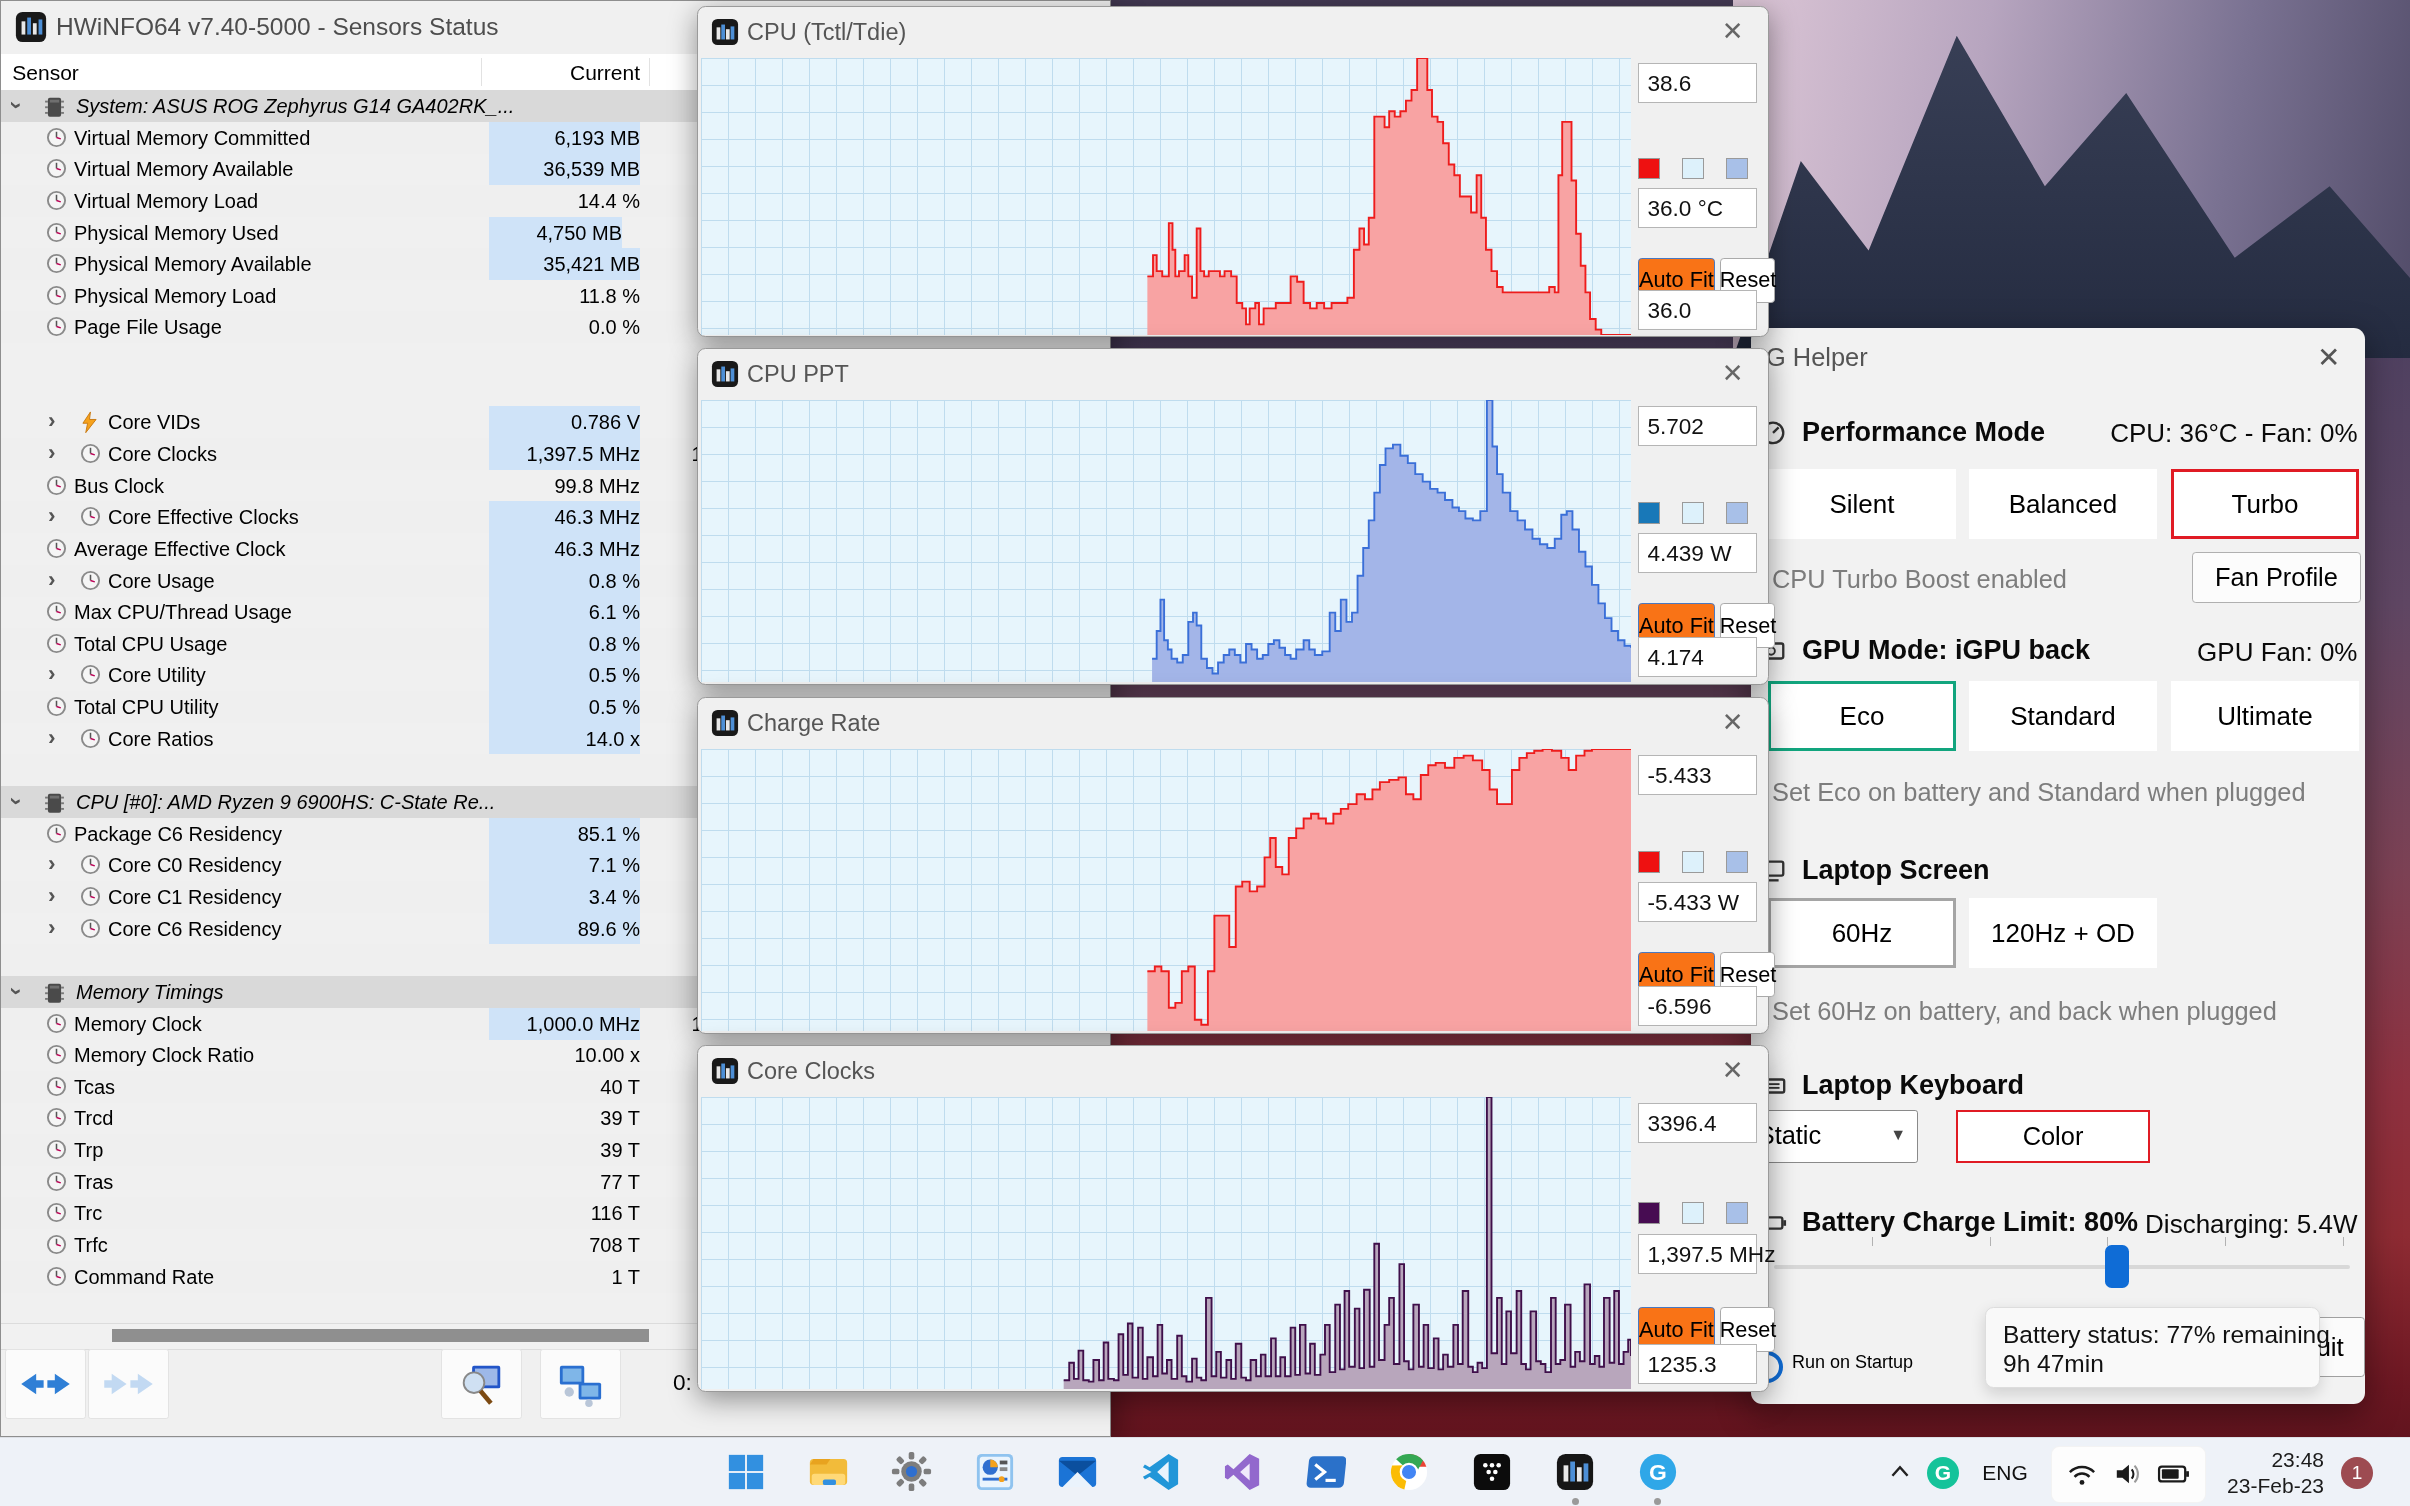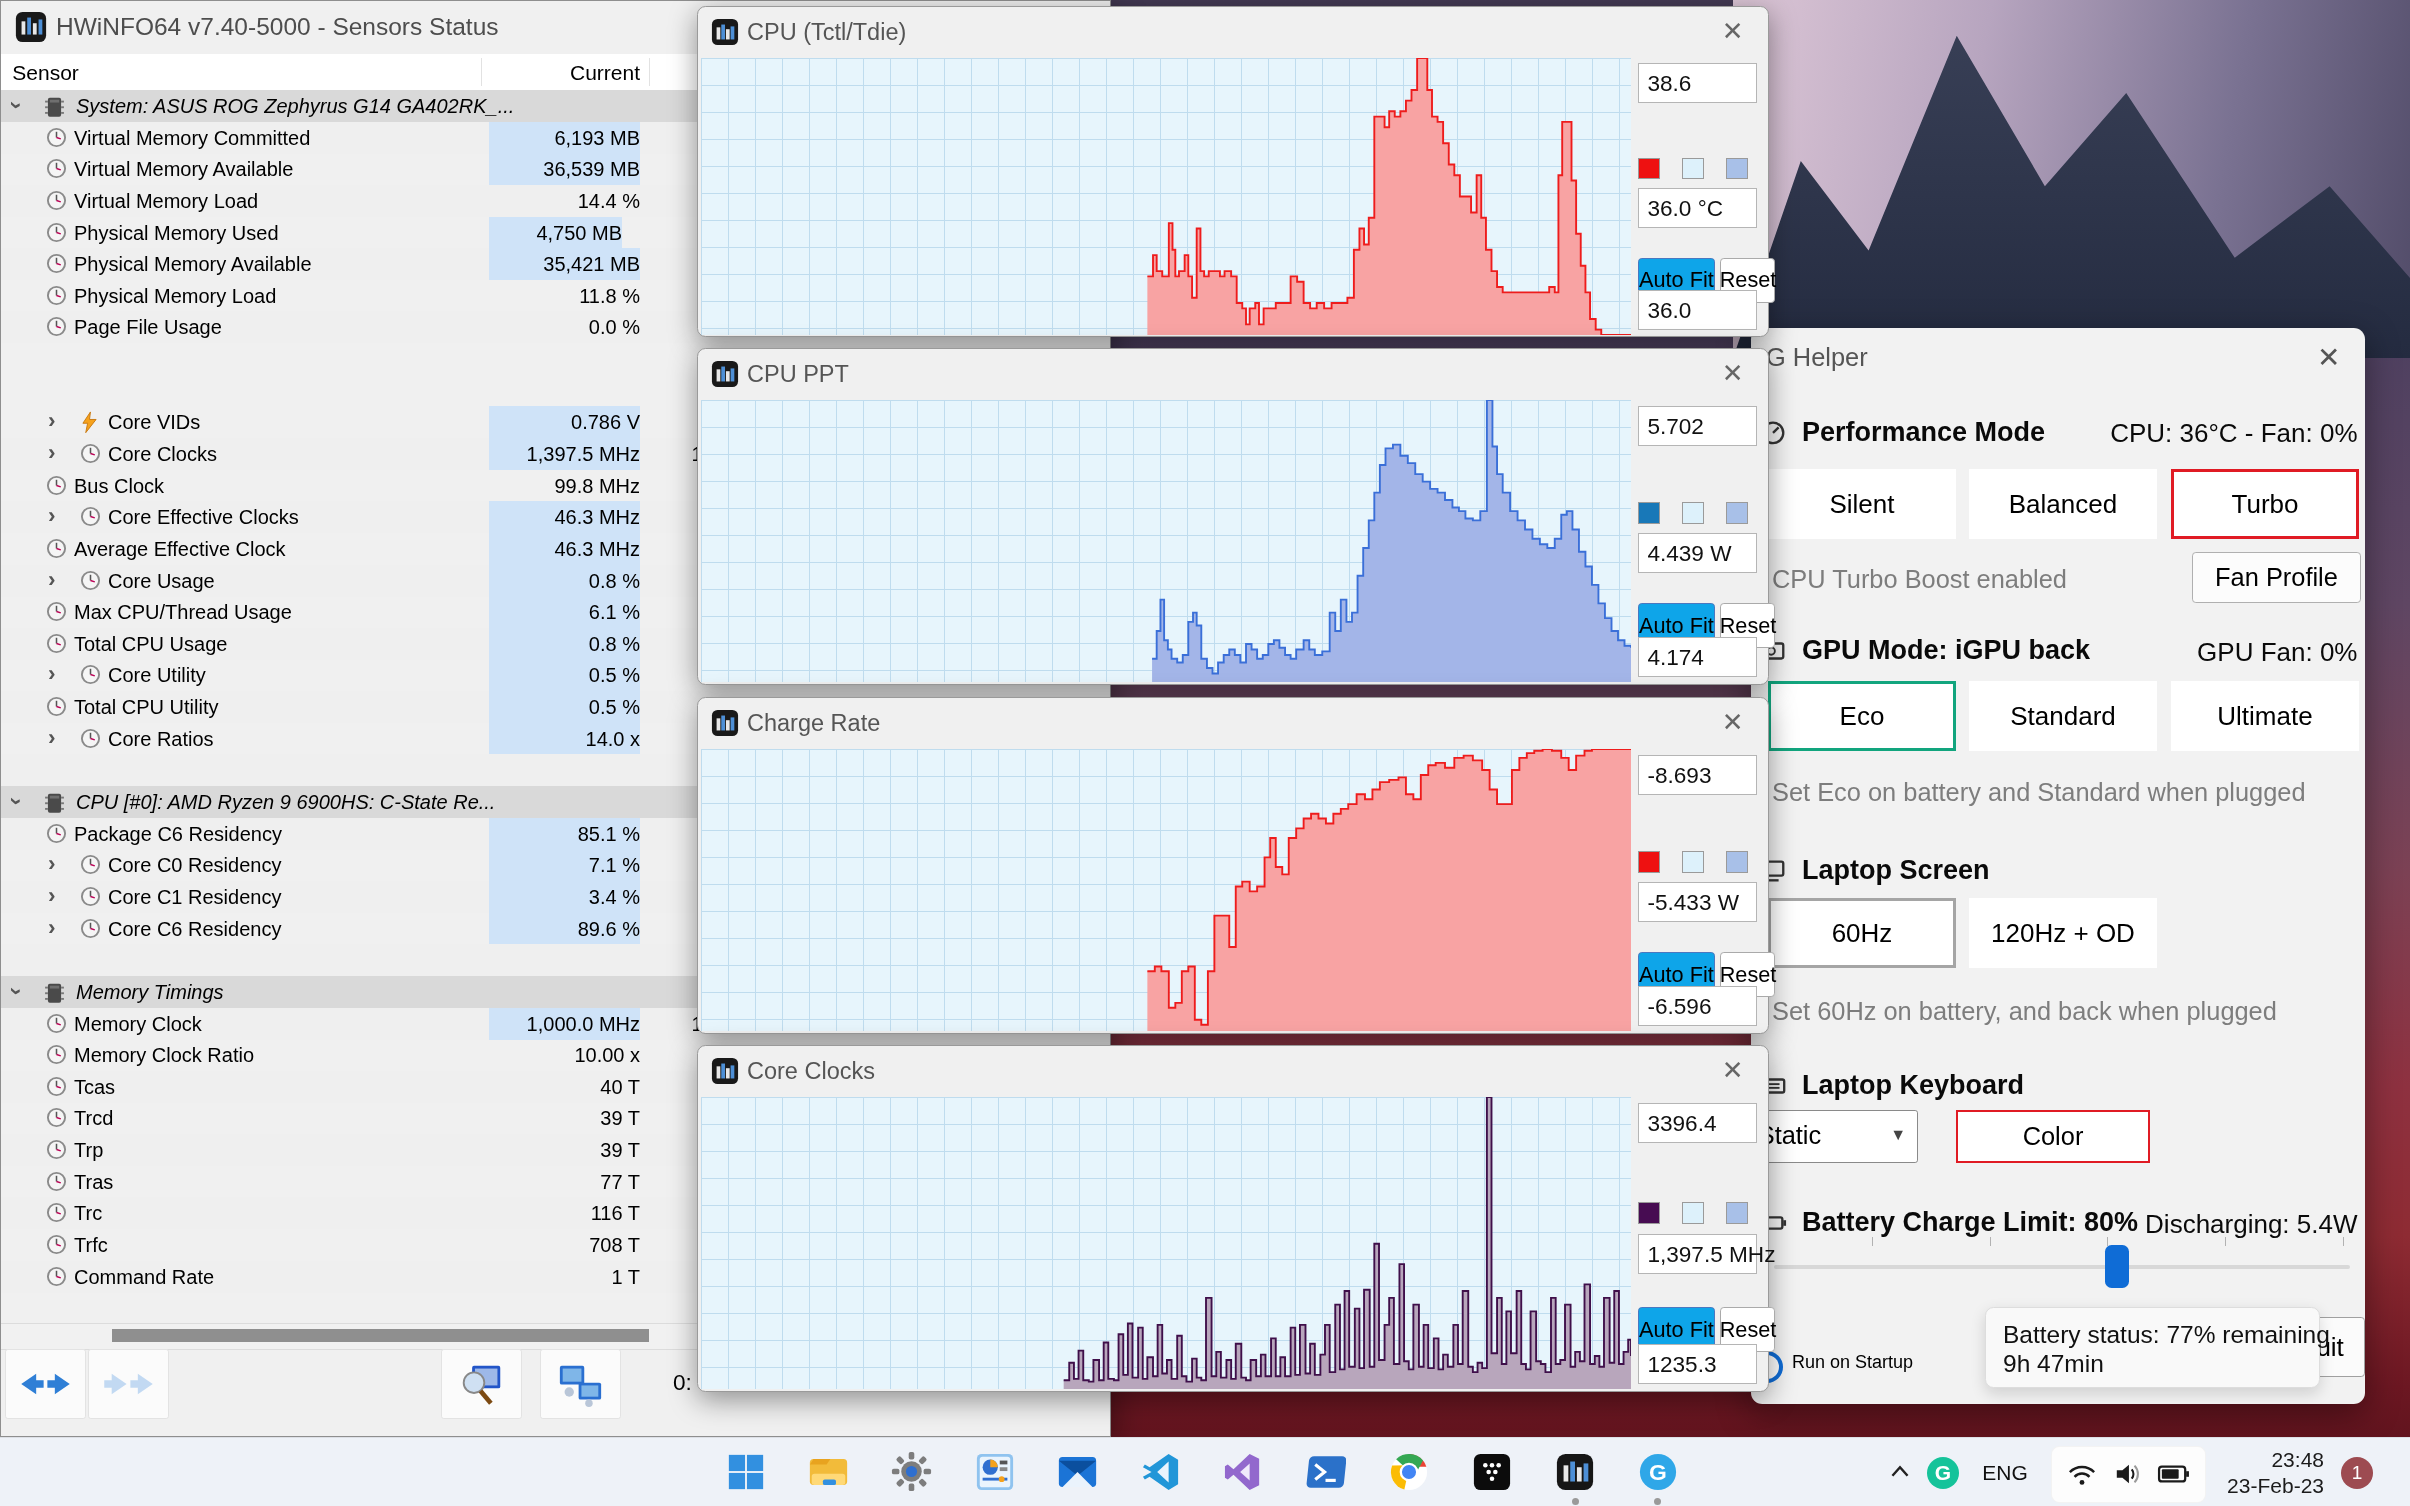--- a/index.html
+++ b/index.html
@@ -52,21 +52,21 @@
   .gwin .gplot{position:absolute;left:2.8px;top:51px;width:930px;background:#e7f5fc;
     background-image:linear-gradient(#bfdcee 0.9px,transparent 0.9px),linear-gradient(90deg,#bfdcee 0.9px,transparent 0.9px);
     background-size:27px 27px;}
   .gwin .gplot svg{position:absolute;inset:0;}
   .gpanel{position:absolute;left:938px;top:51px;width:131px;}
   .glabel{position:absolute;left:1.9px;width:119px;height:40px;background:#fff;border:0.9px solid #b5b5b5;
     font-size:22.6px;color:#111;line-height:40px;padding-left:8.5px;box-sizing:border-box;white-space:nowrap;}
   .gsquares{position:absolute;left:1.9px;display:flex;gap:22.6px;}
   .gsq{width:21.7px;height:21.7px;border:0.9px solid #9a9a9a;box-sizing:border-box;}
   .gbtns{position:absolute;left:1.9px;display:flex;gap:5.6px;}
-  .gbtn-autofit{width:75px;height:43px;background:#0ea5e9;border:1.9px solid #4a78c0;border-radius:3.8px;
+  .gbtn-autofit{width:75px;height:43px;background:#f97316;border:1.9px solid #4a78c0;border-radius:3.8px;
     font-size:21.7px;display:flex;align-items:center;justify-content:center;}
   .gbtn-reset{width:53px;height:43px;background:#fff;border:0.9px solid #aaa;border-radius:3.8px;
     font-size:21.7px;display:flex;align-items:center;justify-content:center;}
   
   #ghelper{position:absolute;left:1751px;top:328px;width:614px;height:1076px;background:#f2f2f2;
     border-radius:11.3px;z-index:1;box-shadow:0 9.4px 34px rgba(0,0,0,.4);}
   #gh-title{position:absolute;left:15px;top:15px;font-size:25.4px;color:#555;}
   #gh-close{position:absolute;right:24.5px;top:13px;font-size:28px;color:#555;}
   .gh-head{position:absolute;font-weight:bold;font-size:27px;color:#0a0a0a;white-space:nowrap;}
   .gh-status{position:absolute;right:7.5px;font-size:26px;color:#0a0a0a;white-space:nowrap;}
@@ -582,21 +582,21 @@
           <span class="gtitle">Charge Rate</span>
           <span class="gclose">✕</span>
         </div>
         <div class="gplot" style="height:282px">
           <svg viewBox="0 0 988 300" width="100%" height="100%" preserveAspectRatio="none">
             <path d="M474.2,300 L474.2,236.5 L482.1,236.5 L482.1,231.4 L489.1,231.4 L489.1,236.5 L497.0,236.5 L497.0,275.2 L503.9,275.2 L503.9,270.1 L510.8,270.1 L510.8,236.5 L517.7,236.5 L517.7,231.4 L524.6,231.4 L524.6,288.1 L531.5,288.1 L531.5,293.3 L538.5,293.3 L538.5,236.5 L545.4,236.5 L545.4,177.2 L553.3,177.2 L553.3,177.2 L561.2,177.2 L561.2,210.7 L568.1,210.7 L568.1,146.3 L575.0,146.3 L575.0,141.1 L582.9,141.1 L582.9,151.4 L590.8,151.4 L590.8,146.3 L598.7,146.3 L598.7,115.3 L604.7,115.3 L604.7,94.7 L610.6,94.7 L610.6,125.6 L617.5,125.6 L617.5,133.4 L624.4,133.4 L624.4,94.7 L632.3,94.7 L632.3,84.4 L640.2,84.4 L640.2,74.0 L648.1,74.0 L648.1,68.9 L656.0,68.9 L656.0,74.0 L663.9,74.0 L663.9,79.2 L671.8,79.2 L671.8,68.9 L679.7,68.9 L679.7,63.7 L687.6,63.7 L687.6,58.6 L696.5,58.6 L696.5,48.2 L705.4,48.2 L705.4,53.4 L713.3,53.4 L713.3,43.1 L721.2,43.1 L721.2,35.3 L731.1,35.3 L731.1,32.8 L741.0,32.8 L741.0,30.2 L748.9,30.2 L748.9,48.2 L756.8,48.2 L756.8,53.4 L764.7,53.4 L764.7,27.6 L772.6,27.6 L772.6,17.3 L780.5,17.3 L780.5,14.7 L790.4,14.7 L790.4,19.9 L800.3,19.9 L800.3,9.5 L810.2,9.5 L810.2,7.0 L820.0,7.0 L820.0,12.1 L829.9,12.1 L829.9,22.4 L837.8,22.4 L837.8,43.1 L845.7,43.1 L845.7,58.6 L853.6,58.6 L853.6,58.6 L861.5,58.6 L861.5,22.4 L869.4,22.4 L869.4,9.5 L877.3,9.5 L877.3,4.4 L885.2,4.4 L885.2,1.8 L894.1,1.8 L894.1,0.0 L904.0,0.0 L904.0,1.8 L913.9,1.8 L913.9,9.5 L921.8,9.5 L921.8,22.4 L929.7,22.4 L929.7,7.0 L938.6,7.0 L938.6,1.8 L946.5,1.8 L946.5,0.0 L958.4,0.0 L958.4,0.0 L973.2,0.0 L973.2,0.0 L988.0,0.0 L988.0,0.0 L988,0.0 L988,300 Z" fill="#f8a3a3"></path>
             <path d="M474.2,236.5 L482.1,236.5 L482.1,231.4 L489.1,231.4 L489.1,236.5 L497.0,236.5 L497.0,275.2 L503.9,275.2 L503.9,270.1 L510.8,270.1 L510.8,236.5 L517.7,236.5 L517.7,231.4 L524.6,231.4 L524.6,288.1 L531.5,288.1 L531.5,293.3 L538.5,293.3 L538.5,236.5 L545.4,236.5 L545.4,177.2 L553.3,177.2 L553.3,177.2 L561.2,177.2 L561.2,210.7 L568.1,210.7 L568.1,146.3 L575.0,146.3 L575.0,141.1 L582.9,141.1 L582.9,151.4 L590.8,151.4 L590.8,146.3 L598.7,146.3 L598.7,115.3 L604.7,115.3 L604.7,94.7 L610.6,94.7 L610.6,125.6 L617.5,125.6 L617.5,133.4 L624.4,133.4 L624.4,94.7 L632.3,94.7 L632.3,84.4 L640.2,84.4 L640.2,74.0 L648.1,74.0 L648.1,68.9 L656.0,68.9 L656.0,74.0 L663.9,74.0 L663.9,79.2 L671.8,79.2 L671.8,68.9 L679.7,68.9 L679.7,63.7 L687.6,63.7 L687.6,58.6 L696.5,58.6 L696.5,48.2 L705.4,48.2 L705.4,53.4 L713.3,53.4 L713.3,43.1 L721.2,43.1 L721.2,35.3 L731.1,35.3 L731.1,32.8 L741.0,32.8 L741.0,30.2 L748.9,30.2 L748.9,48.2 L756.8,48.2 L756.8,53.4 L764.7,53.4 L764.7,27.6 L772.6,27.6 L772.6,17.3 L780.5,17.3 L780.5,14.7 L790.4,14.7 L790.4,19.9 L800.3,19.9 L800.3,9.5 L810.2,9.5 L810.2,7.0 L820.0,7.0 L820.0,12.1 L829.9,12.1 L829.9,22.4 L837.8,22.4 L837.8,43.1 L845.7,43.1 L845.7,58.6 L853.6,58.6 L853.6,58.6 L861.5,58.6 L861.5,22.4 L869.4,22.4 L869.4,9.5 L877.3,9.5 L877.3,4.4 L885.2,4.4 L885.2,1.8 L894.1,1.8 L894.1,0.0 L904.0,0.0 L904.0,1.8 L913.9,1.8 L913.9,9.5 L921.8,9.5 L921.8,22.4 L929.7,22.4 L929.7,7.0 L938.6,7.0 L938.6,1.8 L946.5,1.8 L946.5,0.0 L958.4,0.0 L958.4,0.0 L973.2,0.0 L973.2,0.0 L988.0,0.0 L988.0,0.0 L988,0.0" fill="none" stroke="#ee1c1c" stroke-width="2"></path>
           </svg>
         </div>
         <div class="gpanel" style="height:282px">
-          <div class="glabel" style="top:5.6px">-8.693</div>
+          <div class="glabel" style="top:5.6px">-5.433</div>
           <div class="gsquares" style="top:102px">
             <div class="gsq" style="background:#ee1111"></div>
             <div class="gsq" style="background:#ddf1fb"></div>
             <div class="gsq" style="background:#a8c0e8"></div>
           </div>
           <div class="glabel" style="top:133px">-5.433 W</div>
           <div class="gbtns" style="top:203px">
             <div class="gbtn-autofit">Auto Fit</div>
             <div class="gbtn-reset">Reset</div>
           </div>

